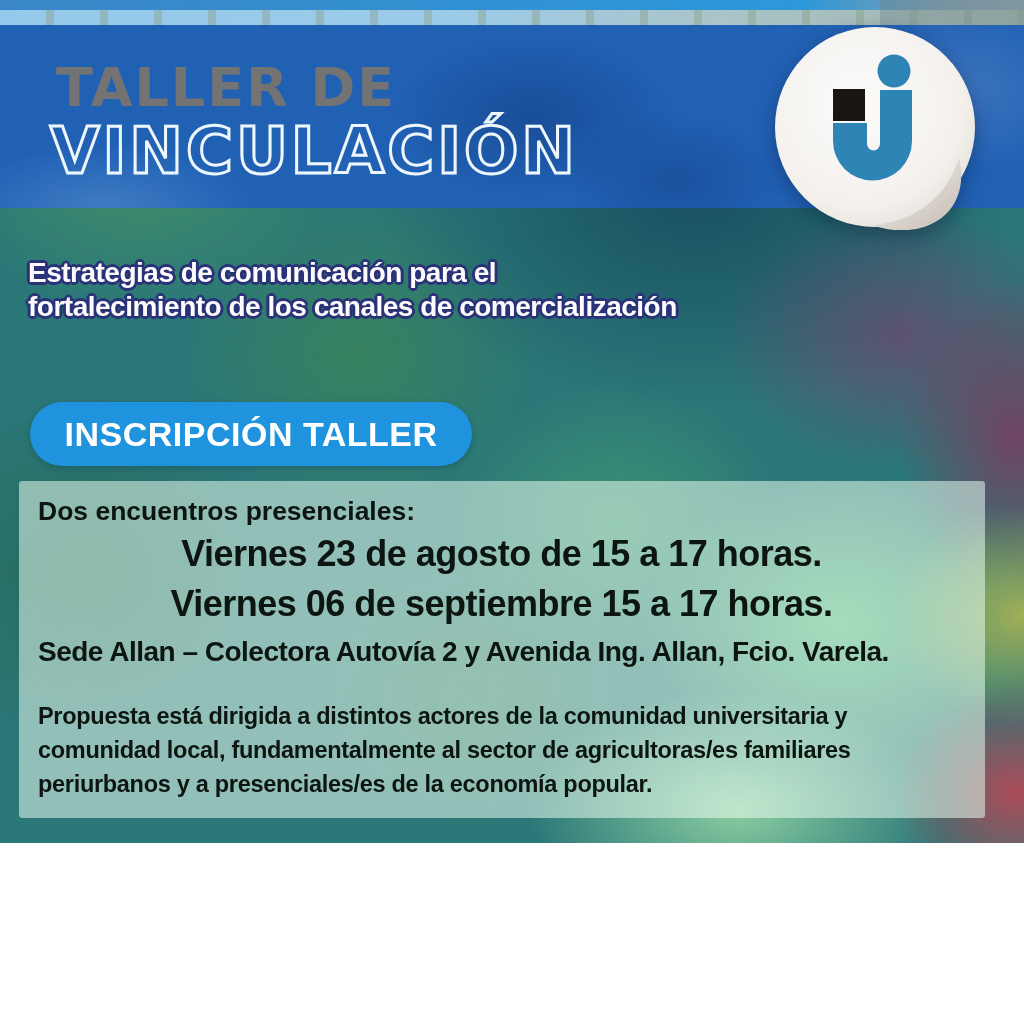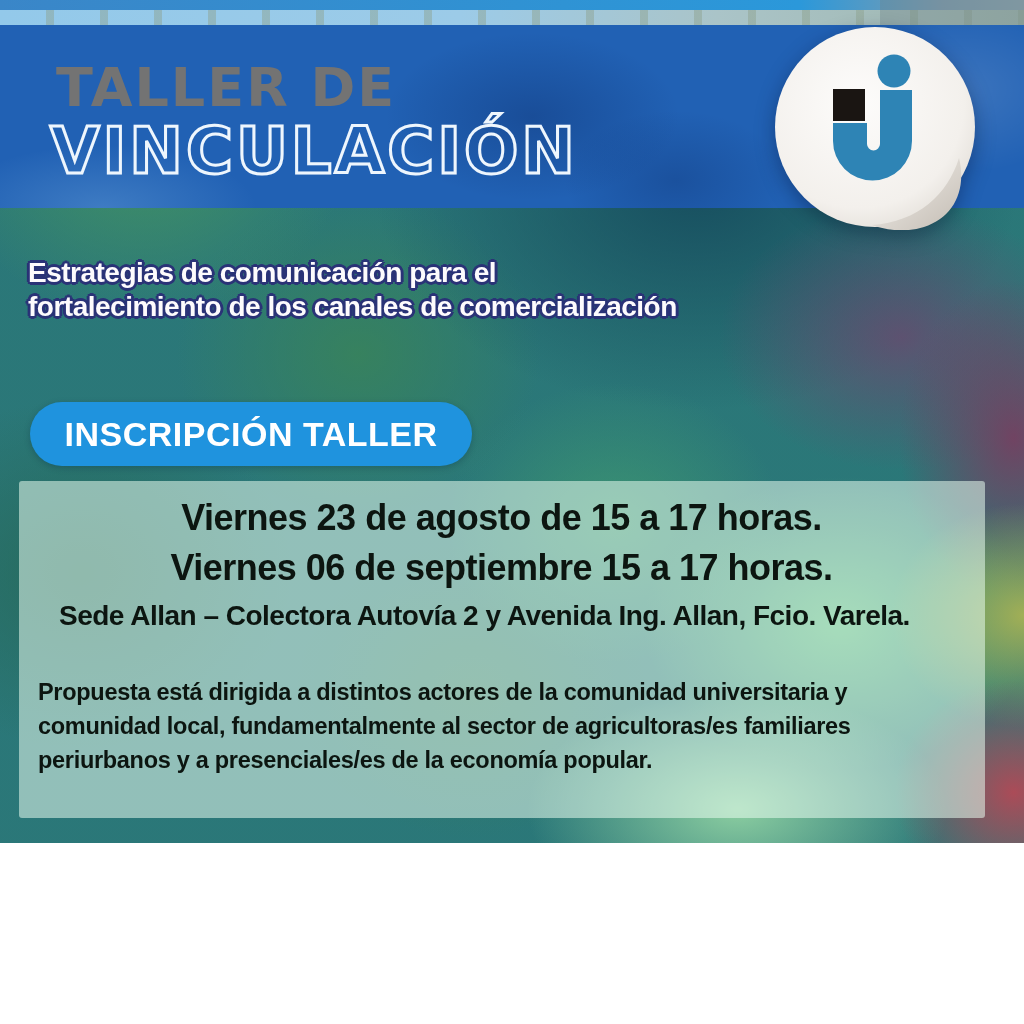--- a/index.html
+++ b/index.html
@@ -64,22 +64,22 @@
   .pill{position:absolute;left:30px;top:402px;width:442px;height:64px;border-radius:32px;
     background:#1f93de;display:flex;align-items:center;justify-content:center;
     box-shadow:0 2px 6px rgba(0,30,60,0.25);cursor:pointer;}
   .pill span{font-weight:bold;font-size:34px;letter-spacing:0.5px;color:#ffffff;white-space:nowrap;}
   
   .panel{position:absolute;left:19px;top:481px;width:966px;height:337px;
     background:rgba(231,252,238,0.55);border-radius:3px;box-sizing:border-box;
     padding:12px 20px 0 19px;color:#0c1510;}
   .panel .intro{font-weight:bold;font-size:26.5px;line-height:36px;}
   .panel .session{font-weight:bold;font-size:36px;line-height:50px;letter-spacing:-0.5px;text-align:center;}
-  .panel .location{font-weight:bold;font-size:28px;line-height:46px;letter-spacing:-0.5px;margin-left:21px;}
-  .panel .audience{margin-top:36px;font-weight:bold;font-size:23.5px;line-height:34px;letter-spacing:-0.3px;}
+  .panel .location{font-weight:bold;font-size:28px;line-height:46px;letter-spacing:-0.5px;}
+  .panel .audience{margin-top:24px;font-weight:bold;font-size:23.5px;line-height:34px;letter-spacing:-0.3px;}
   
   .footer{position:absolute;left:0;top:843px;width:1024px;height:181px;background:#ffffff;}
 </style>
 </head>
 <body>
 
 <div class="poster">
 
   <div class="photo"></div>
 
@@ -114,20 +114,21 @@
   <div class="desc">
     <div>Estrategias de comunicación para el</div>
     <div>fortalecimiento de los canales de comercialización</div>
   </div>
 
   <div class="pill">
     <span>INSCRIPCIÓN TALLER</span>
   </div>
 
   <div class="panel">
+    <div class="intro">Dos encuentros presenciales:</div>
     <div class="session">Viernes 23 de agosto de 15 a 17 horas.</div>
     <div class="session">Viernes 06 de septiembre 15 a 17 horas.</div>
     <div class="location">Sede Allan – Colectora Autovía 2 y Avenida Ing. Allan, Fcio. Varela.</div>
     <div class="audience">
       <div>Propuesta está dirigida a distintos actores de la comunidad universitaria y</div>
       <div>comunidad local, fundamentalmente al sector de agricultoras/es familiares</div>
       <div>periurbanos y a presenciales/es de la economía popular.</div>
     </div>
   </div>
 

